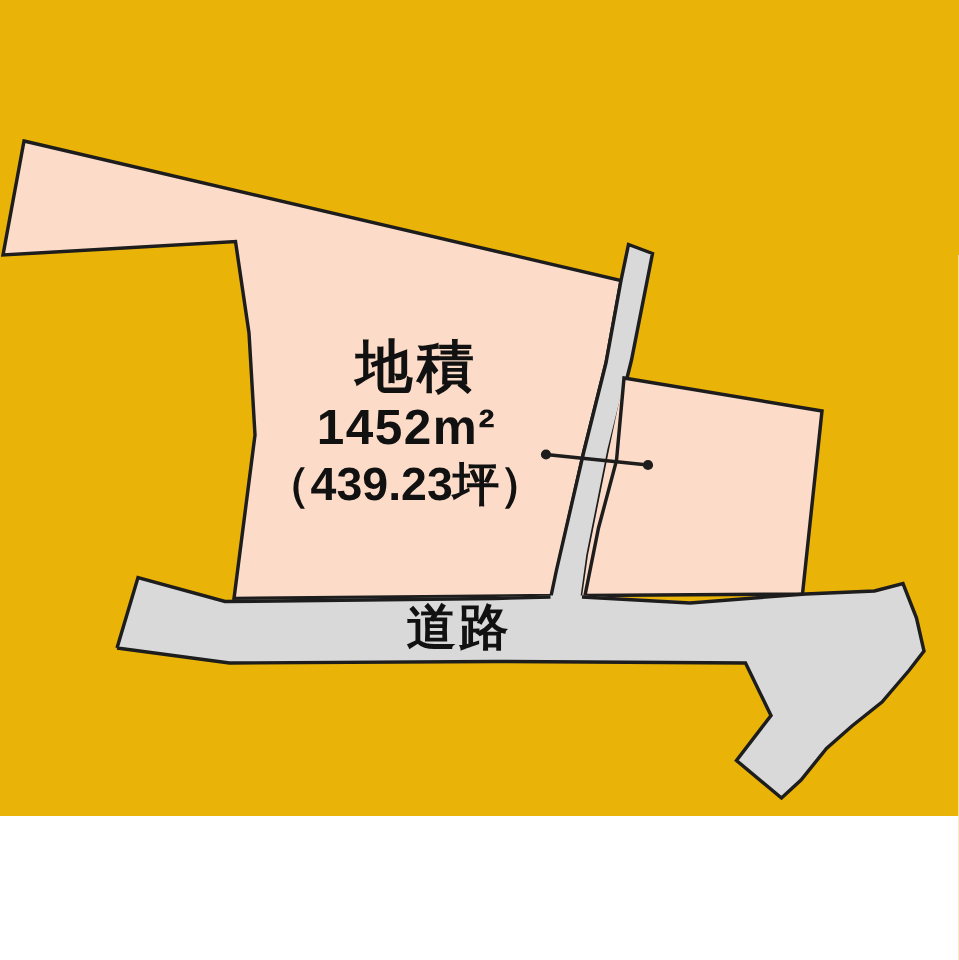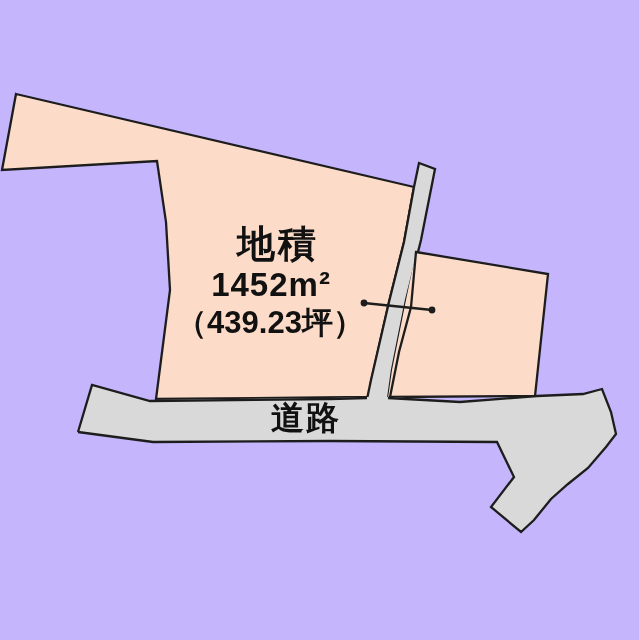--- a/index.html
+++ b/index.html
@@ -6,22 +6,22 @@
     margin: 0;
     padding: 0;
     background: #ffffff;
     width: 639px;
     height: 640px;
     overflow: hidden;
   }
   .stage {
     position: relative;
     width: 639px;
-    height: 640px;
-    background: #c4b5fd;
+    height: 544px;
+    background: #eab308;
   }
   svg {
     display: block;
     font-family: "Liberation Sans", "DejaVu Sans", sans-serif;
   }
   .shape {
     stroke: #1d1d1d;
     stroke-width: 2.3;
     stroke-linejoin: miter;
   }

